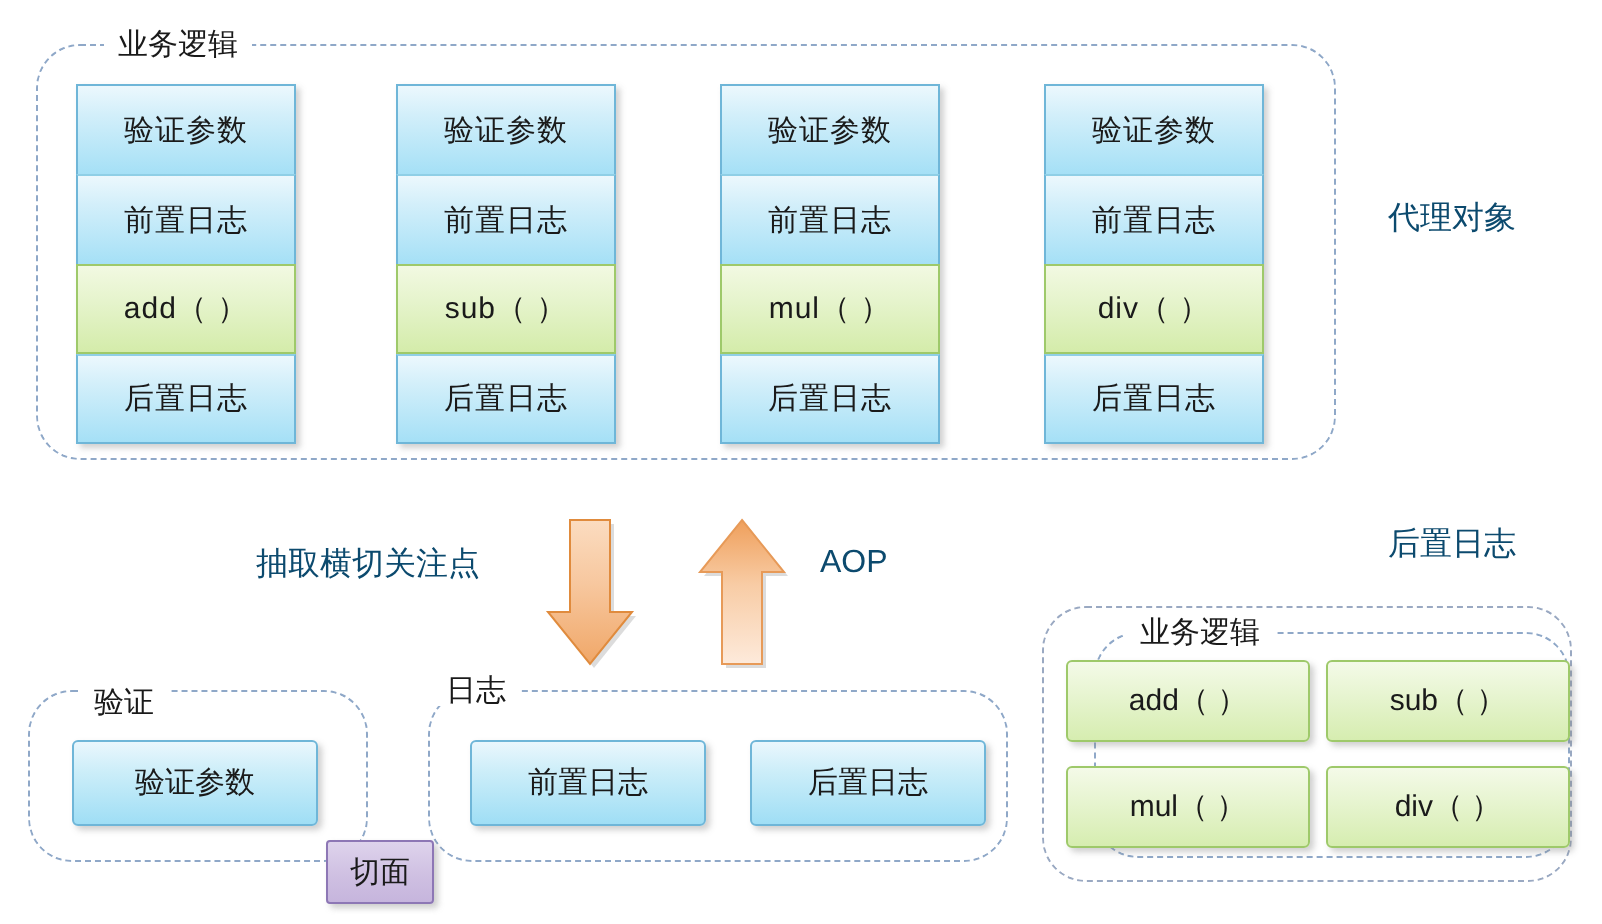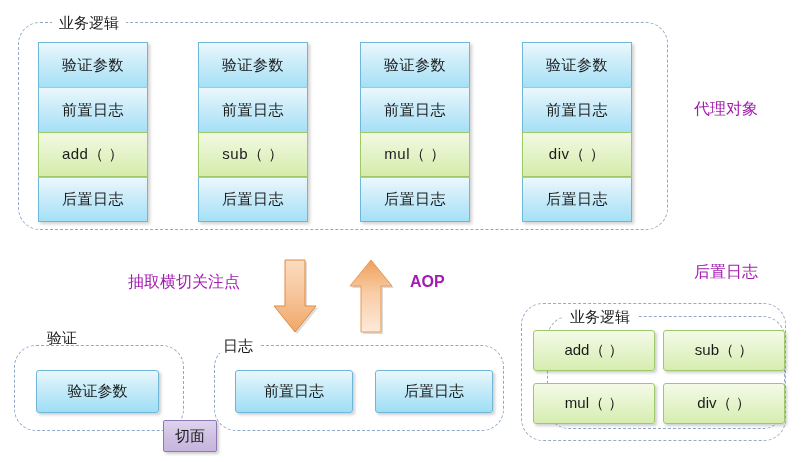--- a/index.html
+++ b/index.html
@@ -89,21 +89,21 @@
     border:1px solid #8d77b5;
     border-radius:2px;
     box-shadow:2px 2px 3px rgba(130,130,130,.4);
   }
 
   
   .label{
     position:absolute;
     font-size:16px;
     white-space:nowrap;
-    color:#a21caf;
+    color:#0c4a6e;
   }
 
   
   .arrow{position:absolute;}
   .arrow svg{display:block;overflow:visible;}
 </style>
 </head>
 <body>
 
 <div class="stage">
@@ -136,21 +136,21 @@
 
   <div class="proxy-col" style="left:522px;top:42px;">
     <div class="cell blue first">验证参数</div>
     <div class="cell blue">前置日志</div>
     <div class="cell green">div（ ）</div>
     <div class="cell blue last">后置日志</div>
   </div>
 
   <div class="label" style="left:128px;top:272px;">抽取横切关注点</div>
 
-  <div class="label" style="left:410px;top:273px;font-weight:bold;">AOP</div>
+  <div class="label" style="left:410px;top:273px;">AOP</div>
 
   <div class="arrow" style="left:272px;top:258px;">
     <svg width="46" height="78" viewBox="0 0 46 78">
       <defs>
         <linearGradient id="gradDown" x1="0" y1="0" x2="0" y2="1">
           <stop offset="0%" stop-color="#fbdcc0"></stop>
           <stop offset="45%" stop-color="#f7c79e"></stop>
           <stop offset="100%" stop-color="#f0a768"></stop>
         </linearGradient>
       </defs>
@@ -171,21 +171,21 @@
         </linearGradient>
       </defs>
       <g transform="translate(2,2)">
         <path d="M21,0 L42,26 L31,26 L31,72 L11,72 L11,26 L0,26 Z" fill="rgba(140,140,140,.30)" transform="translate(2,2)"></path>
         <path d="M21,0 L42,26 L31,26 L31,72 L11,72 L11,26 L0,26 Z" fill="url(#gradUp)" stroke="#e79a58" stroke-width="1"></path>
       </g>
     </svg>
   </div>
 
   <div class="group" style="left:14px;top:345px;width:170px;height:86px;"></div>
-  <div class="group-label" style="left:40px;top:330px;">验证</div>
+  <div class="group-label" style="left:40px;top:344px;">验证</div>
 
   <div class="box blue" style="left:36px;top:370px;width:123px;height:43px;">验证参数</div>
 
   <div class="group" style="left:214px;top:345px;width:290px;height:86px;"></div>
   <div class="group-label" style="left:216px;top:338px;">日志</div>
 
   <div class="box blue" style="left:235px;top:370px;width:118px;height:43px;">前置日志</div>
 
   <div class="box blue" style="left:375px;top:370px;width:118px;height:43px;">后置日志</div>
 

